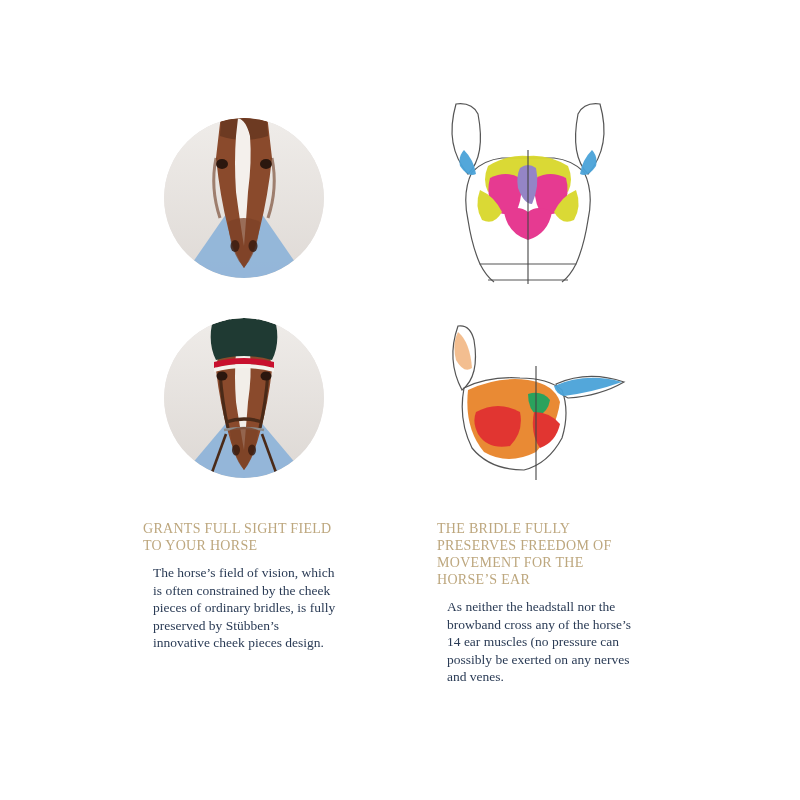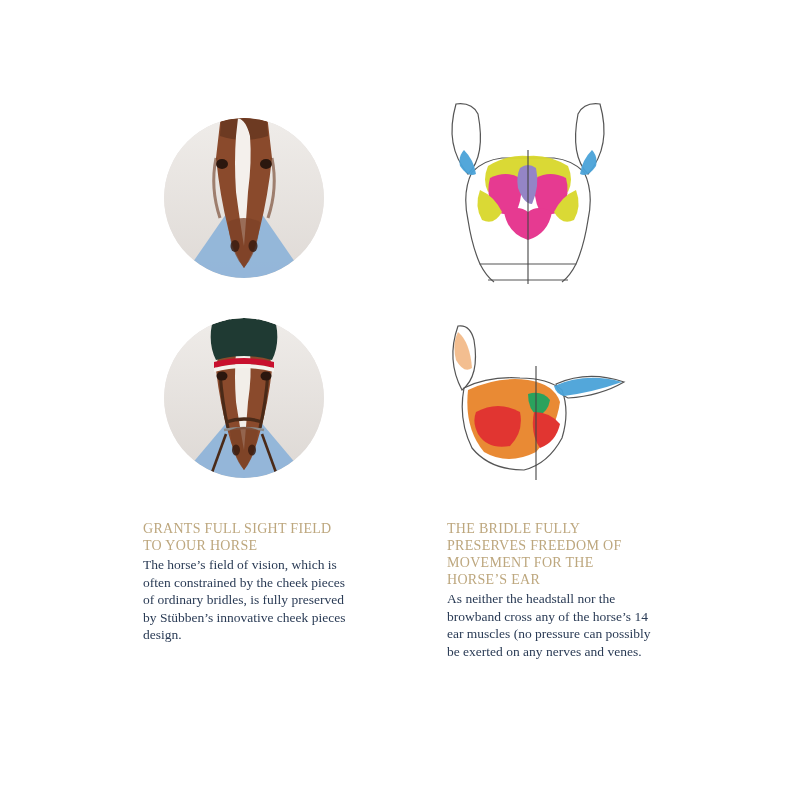--- a/index.html
+++ b/index.html
@@ -44,21 +44,21 @@
     margin: 0 0 2px 0;
     font-family: "Liberation Serif", serif;
     font-weight: normal;
     font-size: 14px;
     line-height: 17px;
     letter-spacing: 0.3px;
     color: #bda77e;
     text-transform: uppercase;
   }
   .caption p {
-    margin: 0;
+    margin: 10px;
     font-family: "Liberation Serif", serif;
     font-size: 13.5px;
     line-height: 17.5px;
     color: #2a3b55;
   }
 
   svg { display: block; }
 </style>
 </head>
 <body>
@@ -198,18 +198,18 @@
       </g>
       <line x1="108" y1="46" x2="108" y2="160" stroke="#444" stroke-width="1.1"></line>
     </svg>
   </div>
 
   <div class="caption" style="left:143px; top:520px;">
     <h3>GRANTS FULL SIGHT FIELD TO YOUR HORSE</h3>
     <p>The horse’s field of vision, which is often constrained by the cheek pieces of ordinary bridles, is fully preserved by Stübben’s innovative cheek pieces design.</p>
   </div>
 
-  <div class="caption" style="left:447px; top:520px;">
+  <div class="caption" style="left:437px; top:520px;">
     <h3>THE BRIDLE FULLY PRESERVES FREEDOM OF MOVEMENT FOR THE HORSE’S EAR</h3>
     <p>As neither the headstall nor the browband cross any of the horse’s 14 ear muscles (no pressure can possibly be exerted on any nerves and venes.</p>
   </div>
 
 </div>
 
 </body></html>

